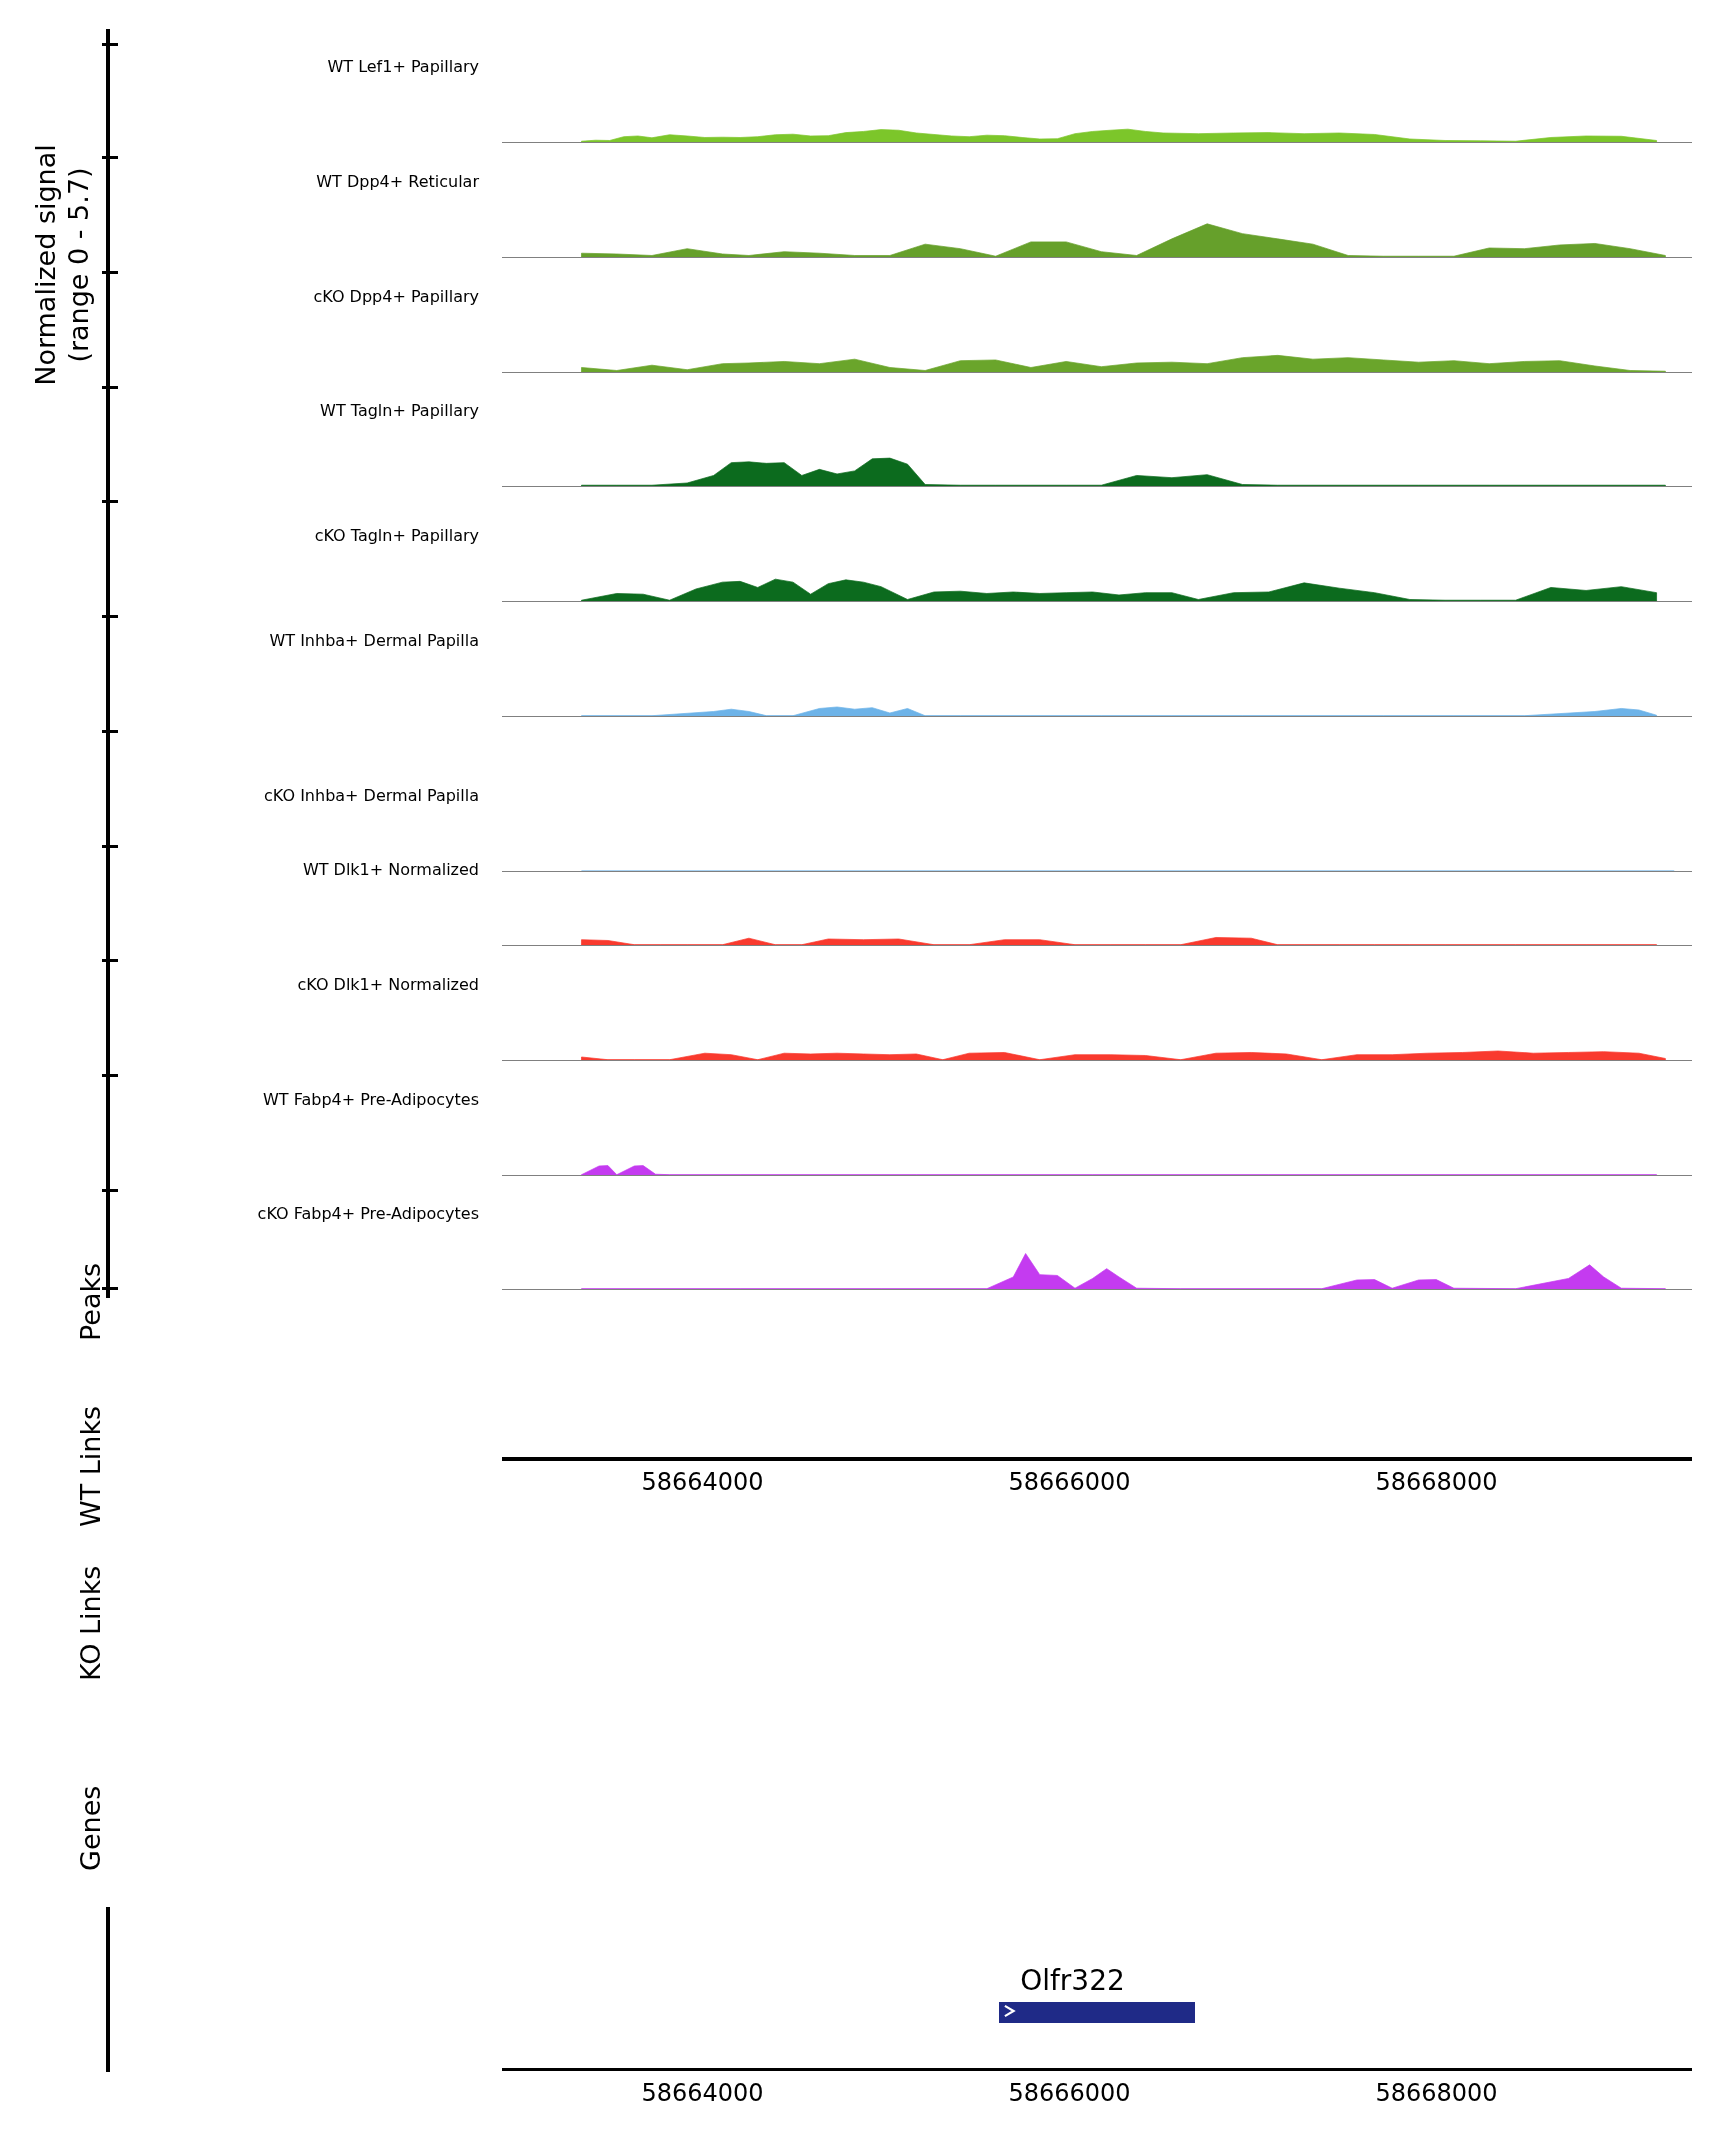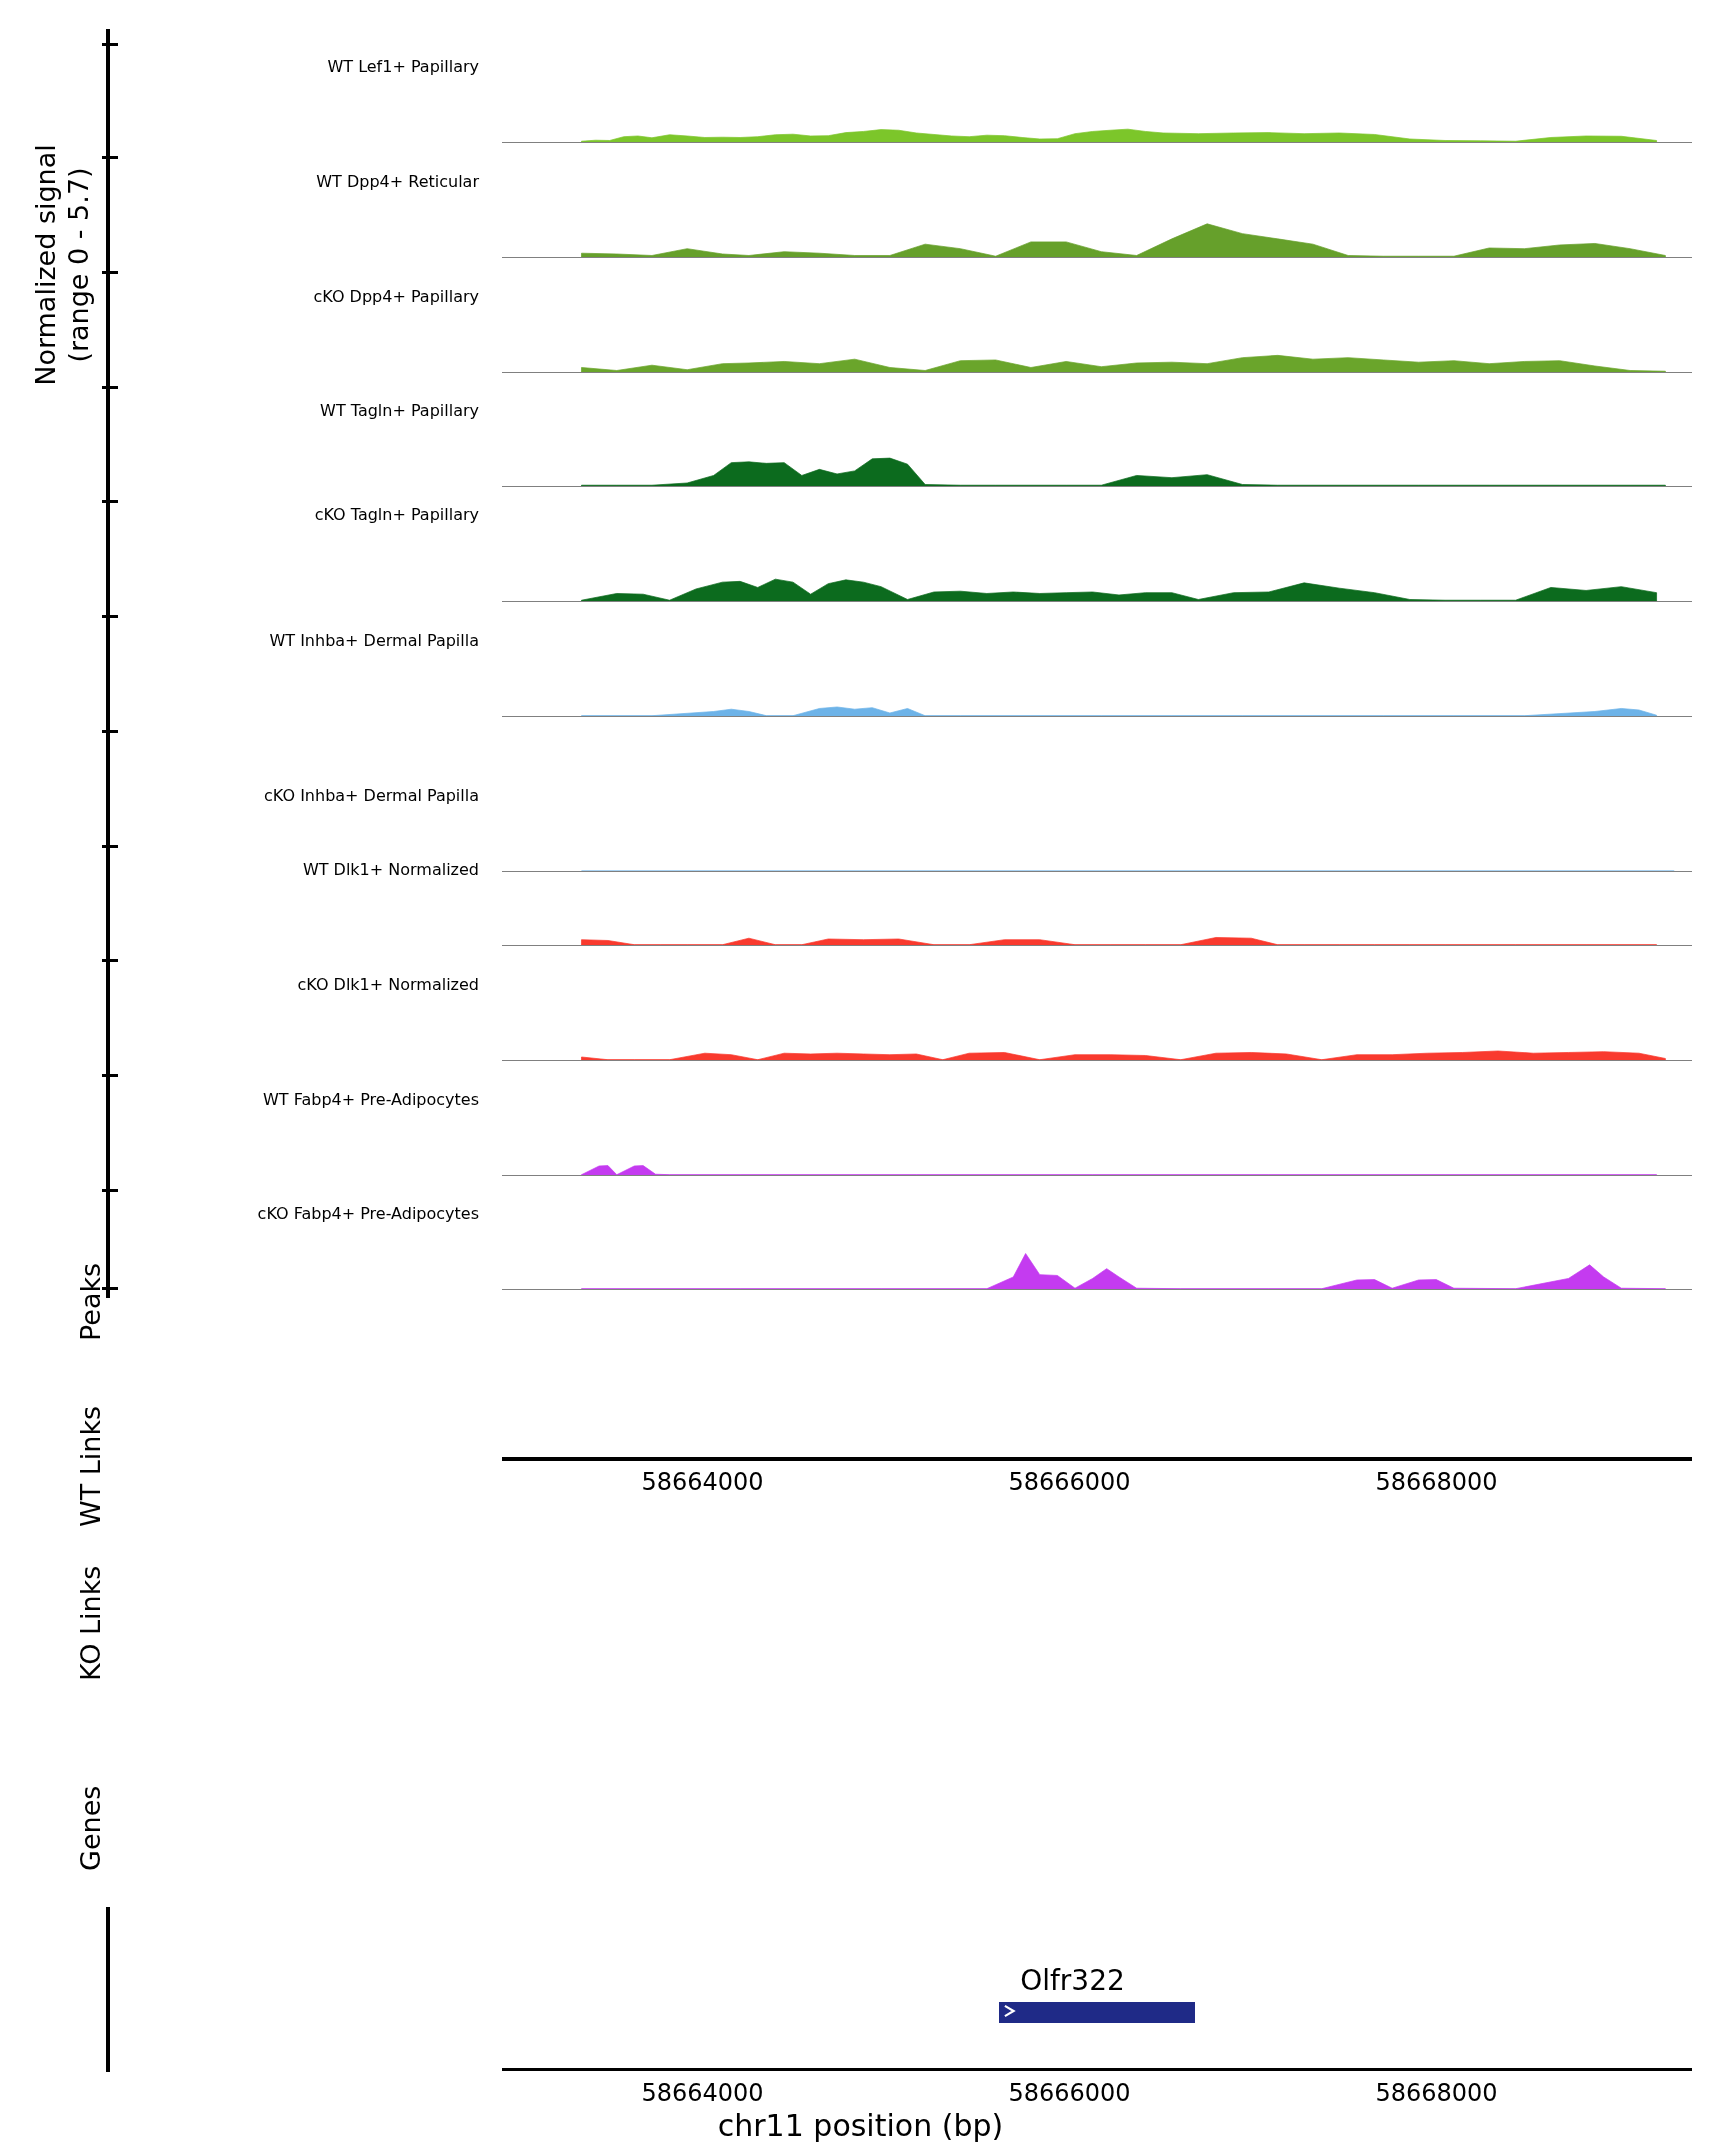--- a/index.html
+++ b/index.html
@@ -173,21 +173,21 @@
         </svg>
       </div>
       <div class="track" style="top: 401px; height: 86px;">
         <div class="tlabel" style="bottom: 67px;">WT Tagln+ Papillary</div>
         <div class="baseline"></div>
         <svg width="1190" height="86" viewBox="0 0 1660 120">
           <path d="M 110.66666666666667 120 L 110.7 118.9 L 159.9 118.9 L 209.0 118.9 L 258.2 115.8 L 295.1 105.3 L 319.7 87.4 L 344.3 86.3 L 368.9 88.4 L 393.5 87.4 L 418.1 105.3 L 442.7 96.8 L 467.3 103.2 L 491.9 98.9 L 516.4 82.1 L 541.0 81.1 L 565.6 89.5 L 590.2 117.9 L 639.4 118.9 L 688.6 118.9 L 737.8 118.9 L 787.0 118.9 L 836.1 118.9 L 885.3 105.3 L 934.5 108.4 L 983.7 104.2 L 1032.9 117.9 L 1082.1 118.9 L 1180.4 118.9 L 1278.8 118.9 L 1377.2 118.9 L 1475.6 118.9 L 1573.9 118.9 L 1623.1 118.9 L 1623.1 120 Z" fill="#0c6b1e" stroke="#0c6b1e" stroke-width="1"></path>
         </svg>
       </div>
       <div class="track" style="top: 516px; height: 86px;">
-        <div class="tlabel" style="bottom: 78px;">cKO Tagln+ Papillary</div>
+        <div class="tlabel" style="bottom: 57px;">cKO Tagln+ Papillary</div>
         <div class="baseline"></div>
         <svg width="1190" height="86" viewBox="0 0 1660 120">
           <path d="M 110.66666666666667 120 L 110.7 118.9 L 159.9 109.5 L 196.7 110.5 L 233.6 118.9 L 270.5 103.2 L 307.4 93.7 L 332.0 92.6 L 356.6 101.1 L 381.2 89.5 L 405.8 93.7 L 430.4 110.5 L 455.0 95.8 L 479.6 90.5 L 504.1 93.7 L 528.7 100.0 L 565.6 117.9 L 602.5 107.4 L 639.4 106.3 L 676.3 109.5 L 713.2 107.4 L 750.1 109.5 L 787.0 108.4 L 823.9 107.4 L 860.7 111.6 L 897.6 108.4 L 934.5 108.4 L 971.4 117.9 L 1020.6 108.4 L 1069.8 107.4 L 1119.0 94.7 L 1168.1 102.1 L 1217.3 108.4 L 1266.5 117.9 L 1315.7 118.9 L 1364.9 118.9 L 1414.1 118.9 L 1463.3 101.1 L 1512.4 105.3 L 1561.6 100.0 L 1610.8 108.4 L 1610.8 120 Z" fill="#0c6b1e" stroke="#0c6b1e" stroke-width="1"></path>
         </svg>
       </div>
       <div class="track" style="top: 631px; height: 86px;">
         <div class="tlabel" style="bottom: 67px;">WT Inhba+ Dermal Papilla</div>
         <div class="baseline"></div>
         <svg width="1190" height="86" viewBox="0 0 1660 120">
           <path d="M 110.66666666666667 120 L 110.7 119.6 L 209.0 119.6 L 295.1 113.7 L 319.7 110.5 L 344.3 113.7 L 368.9 119.6 L 405.8 119.6 L 442.7 109.5 L 467.3 107.4 L 491.9 110.5 L 516.4 108.4 L 541.0 115.8 L 565.6 109.5 L 590.2 119.6 L 639.4 119.6 L 737.8 119.6 L 836.1 119.6 L 934.5 119.6 L 1032.9 119.6 L 1131.3 119.6 L 1229.6 119.6 L 1328.0 119.6 L 1426.4 119.6 L 1524.7 113.7 L 1561.6 109.5 L 1586.2 111.6 L 1610.8 118.9 L 1610.8 120 Z" fill="#6db3e8" stroke="#6db3e8" stroke-width="1"></path>
@@ -248,16 +248,15 @@
   <div class="gene-bar" style="left:999px; top:2002px; width:194px; height:18.6px;"></div>
   <svg style="position:absolute;left:1002px;top:2003px;" width="29" height="16" viewBox="0 0 40 22">
     <path d="M4 4 L16 11 L4 18" fill="none" stroke="#ffffff" stroke-width="3"></path>
   </svg>
 
   <div class="axis-rule" style="left:502px; top:2068px; width:1190px; height:2.9px;"></div>
   <div class="axis-ticklabel" style="left:703px; top:2079px;">58664000</div>
   <div class="axis-ticklabel" style="left:1070px; top:2079px;">58666000</div>
   <div class="axis-ticklabel" style="left:1437px; top:2079px;">58668000</div>
 
-  <div class="xlabel" style="top:2108px;">chr11 position (bp)</div>
 
 </div>
 
 
 </body></html>

